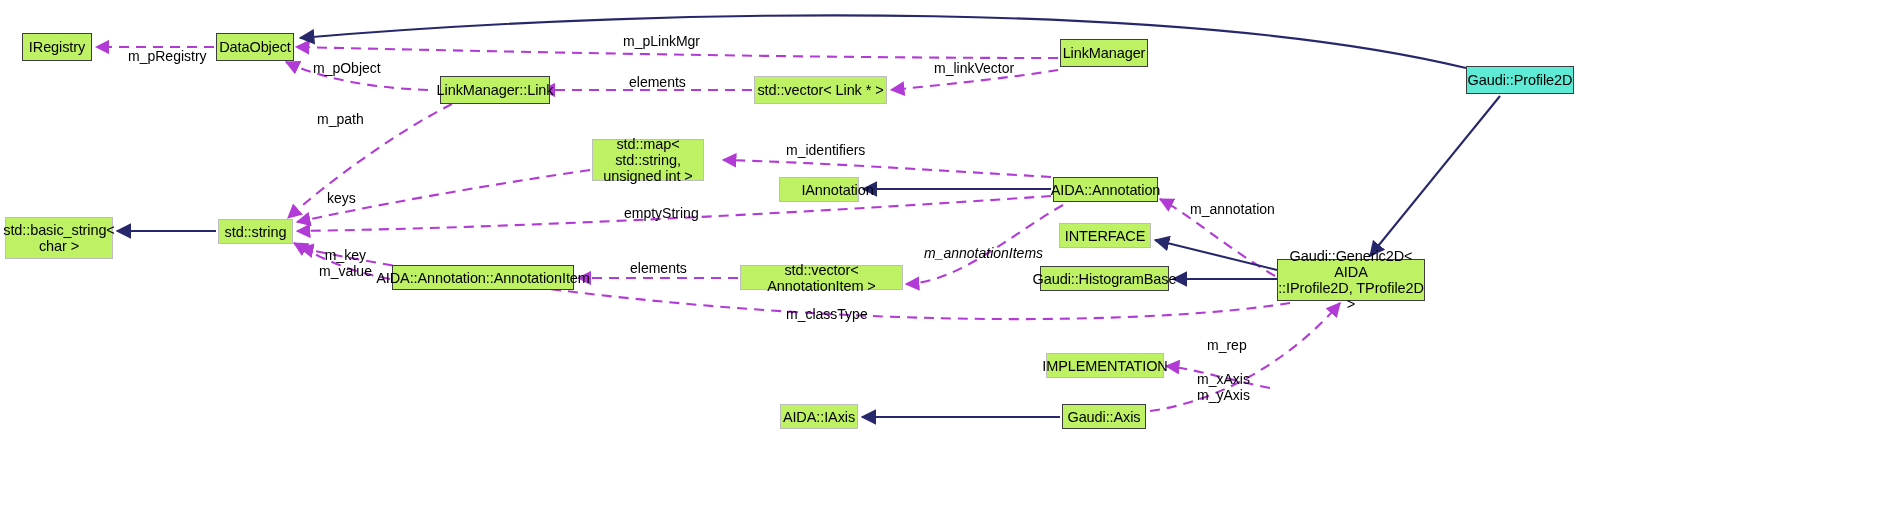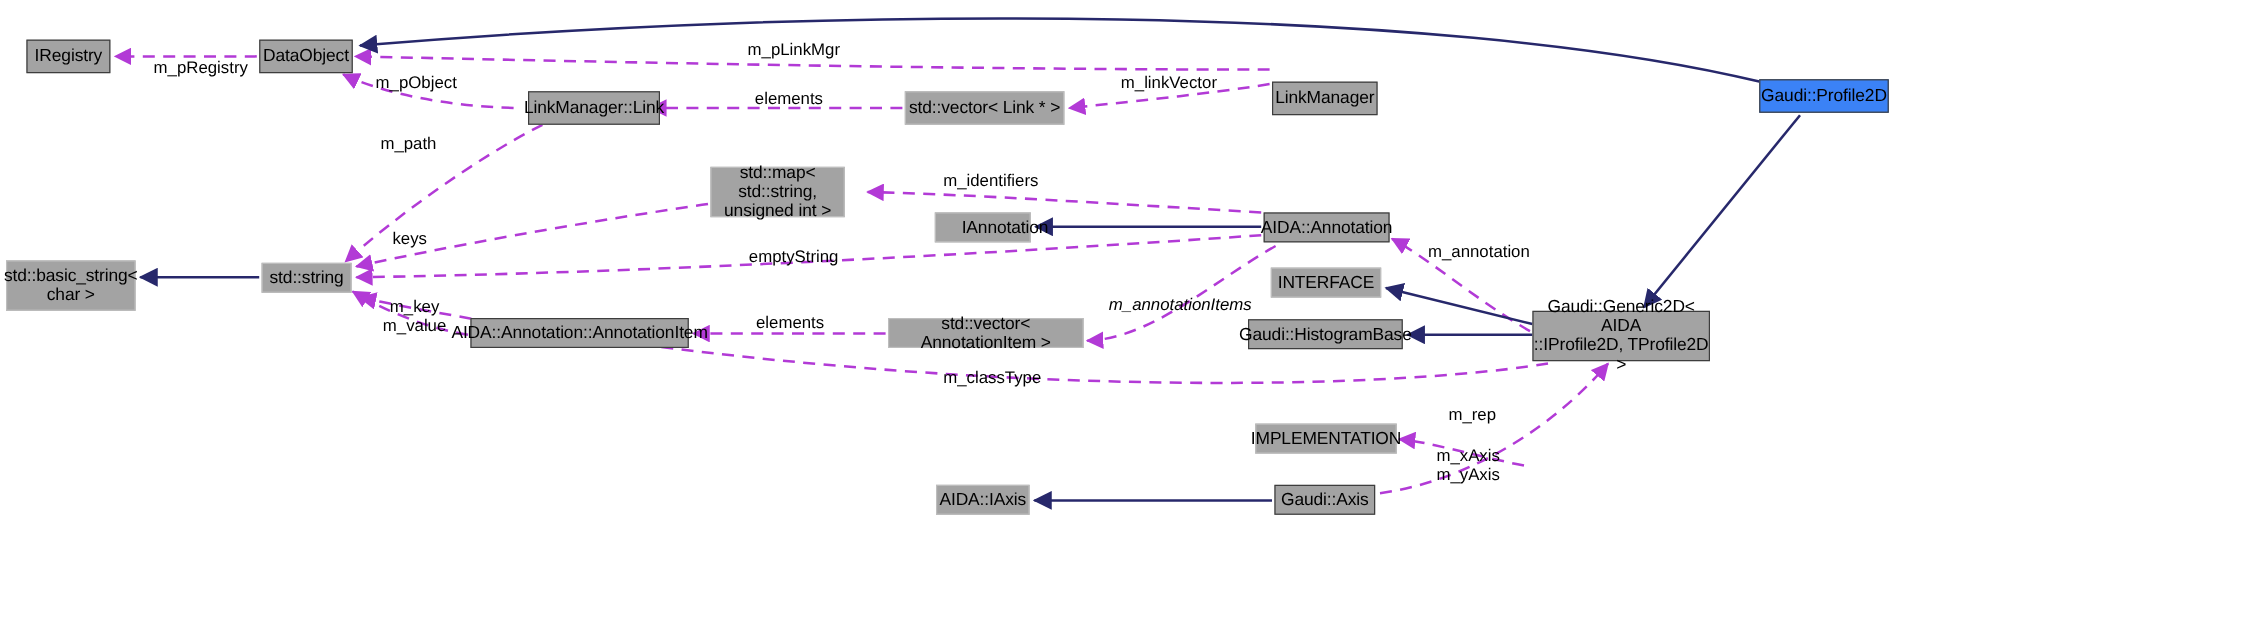--- a/index.html
+++ b/index.html
@@ -22,36 +22,36 @@
     height: 517px;
     pointer-events: none;
   }
   .node {
     position: absolute;
     box-sizing: border-box;
     display: flex;
     align-items: center;
     justify-content: center;
     text-align: center;
-    background: #a3a3a3;
+    background: #bef264;
     color: #000000;
     font-size: 14.5px;
     line-height: 16px;
     white-space: pre-line;
     letter-spacing: -0.1px;
   }
   .node.class {
     border: 1.6px solid #3d3d3d;
   }
   .node.tmpl {
     border: 1.2px solid #bdbdbd;
   }
   .node.root {
     border: 1.6px solid #3d3d3d;
-    background: #3b82f6;
+    background: #5eead4;
   }
   .edge-label {
     position: absolute;
     font-size: 14px;
     line-height: 16px;
     color: #000000;
     white-space: pre-line;
     text-align: center;
     background: transparent;
   }
@@ -102,21 +102,21 @@
   </svg>
 
   <div class="node class" style="left:22px; top:33px; width:70px; height:28px;">IRegistry</div>
 
   <div class="node class" style="left:216px; top:33px; width:78px; height:28px;">DataObject</div>
 
   <div class="node class" style="left:440px; top:76px; width:110px; height:28px;">LinkManager::Link</div>
 
   <div class="node tmpl" style="left:754px; top:76px; width:133px; height:28px;">std::vector&lt; Link * &gt;</div>
 
-  <div class="node class" style="left:1060px; top:68px; width:88px; height:28px;">LinkManager</div>
+  <div class="node class" style="left:1060px; top:39px; width:88px; height:28px;">LinkManager</div>
 
   <div class="node root" style="left:1466px; top:66px; width:108px; height:28px;">Gaudi::Profile2D</div>
 
   <div class="node tmpl" style="left:592px; top:139px; width:112px; height:42px;">std::map&lt; std::string,
 unsigned int &gt;</div>
 
   <div class="node tmpl" style="left:779px; top:177px; width:80px; height:25px;padding-left:37px;">IAnnotation</div>
 
   <div class="node class" style="left:1053px; top:177px; width:105px; height:25px;">AIDA::Annotation</div>
 

